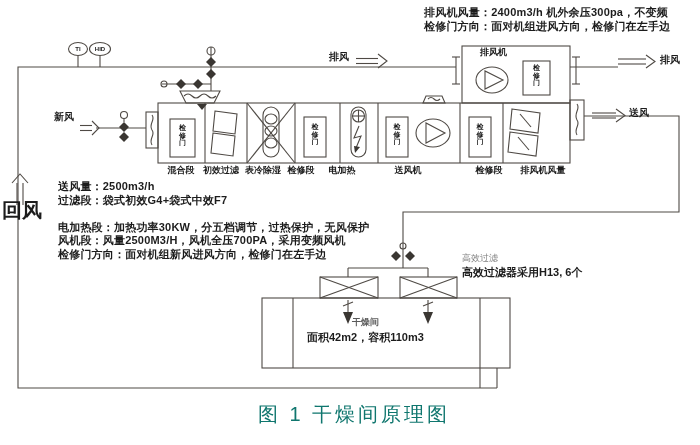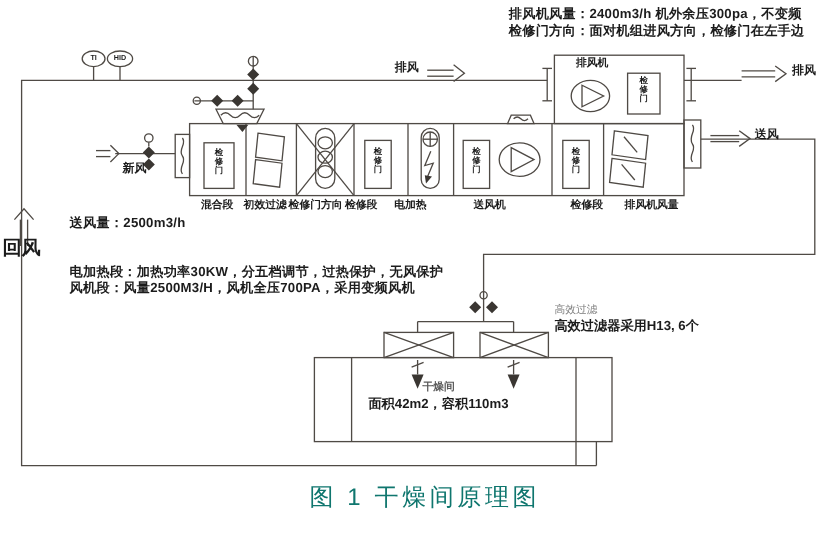--- a/index.html
+++ b/index.html
@@ -214,46 +214,48 @@
       </g>
     </g>
   </svg>
 
   <span class="lbl note" style="left:424px;top:6px;text-align:center;">排风机风量：2400m3/h 机外余压300pa，不变频</span>
   <span class="lbl note" style="left:424px;top:20px;">检修门方向：面对机组进风方向，检修门在左手边</span>
 
   <span class="lbl inst" style="left:69px;top:46px;width:18px;">TI</span>
   <span class="lbl inst" style="left:90px;top:46px;width:20px;">HID</span>
 
-  <span class="lbl flow" style="left:54px;top:135px;margin-left:48px;">新风</span>
+  <span class="lbl flow" style="left:54px;top:111px;">新风</span>
   <span class="lbl flow" style="left:329px;top:51px;">排风</span>
   <span class="lbl flow" style="left:660px;top:54px;">排风</span>
   <span class="lbl flow" style="left:629px;top:107px;">送风</span>
-  <span class="lbl b" style="left:2px;top:199px;font-size:16px;">回风</span>
+  <span class="lbl b" style="left:2px;top:199px;font-size:20px;">回风</span>
 
   <span class="lbl b" style="left:480px;top:48px;font-size:9px;">排风机</span>
   <span class="lbl vtext" style="left:532px;top:64px;">检修门</span>
 
   <span class="lbl vtext" style="left:178px;top:124px;">检修门</span>
   <span class="lbl vtext" style="left:310.5px;top:123px;">检修门</span>
   <span class="lbl vtext" style="left:392.5px;top:123px;">检修门</span>
   <span class="lbl vtext" style="left:475.5px;top:123px;">检修门</span>
 
   <span class="lbl sect" style="left:181px;top:166px;">混合段</span>
   <span class="lbl sect" style="left:221px;top:166px;">初效过滤</span>
-  <span class="lbl sect" style="left:263px;top:166px;">检修门方向</span>
+  <span class="lbl sect" style="left:263px;top:166px;">表冷除湿</span>
   <span class="lbl sect" style="left:301px;top:166px;">检修段</span>
   <span class="lbl sect" style="left:342px;top:166px;">电加热</span>
   <span class="lbl sect" style="left:408px;top:166px;text-align:right;">送风机</span>
   <span class="lbl sect" style="left:489px;top:166px;">检修段</span>
   <span class="lbl sect" style="left:543px;top:166px;">排风机风量</span>
 
   <span class="lbl spec" style="left:58px;top:180px;">送风量：2500m3/h</span>
+  <span class="lbl spec" style="left:58px;top:194px;">过滤段：袋式初效G4+袋式中效F7</span>
   <span class="lbl spec" style="left:58px;top:221px;">电加热段：加热功率30KW，分五档调节，过热保护，无风保护</span>
   <span class="lbl spec" style="left:58px;top:234px;">风机段：风量2500M3/H，风机全压700PA，采用变频风机</span>
+  <span class="lbl spec" style="left:58px;top:248px;">检修门方向：面对机组新风进风方向，检修门在左手边</span>
 
   <span class="lbl small-gray" style="left:462px;top:254px;">高效过滤</span>
   <span class="lbl b" style="left:462px;top:266px;font-size:11px;">高效过滤器采用H13, 6个</span>
 
   <span class="lbl b" style="left:352px;top:318px;font-size:9px;color:#5a5a5a;">干燥间</span>
   <span class="lbl b" style="left:307px;top:331px;font-size:11px;">面积42m2，容积110m3</span>
 
   <div class="caption">图 1 干燥间原理图</div>
 
 </div>

